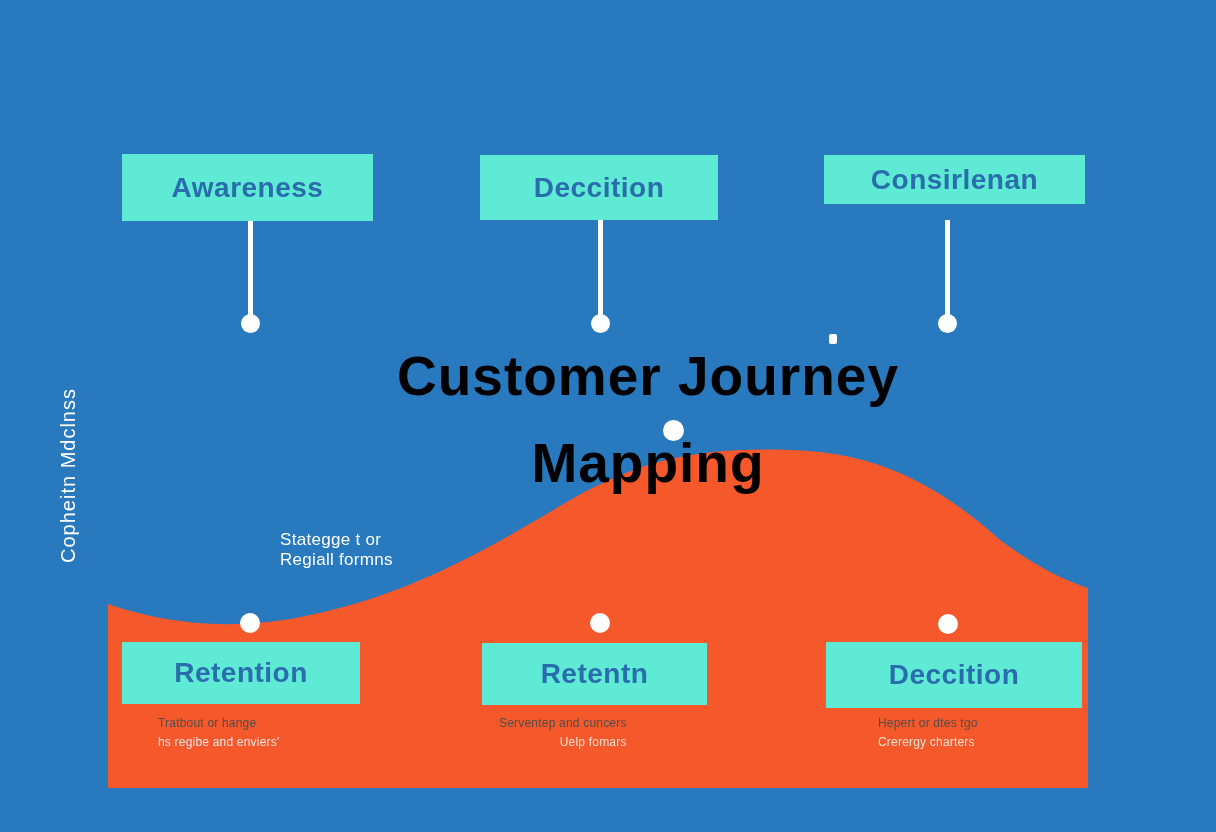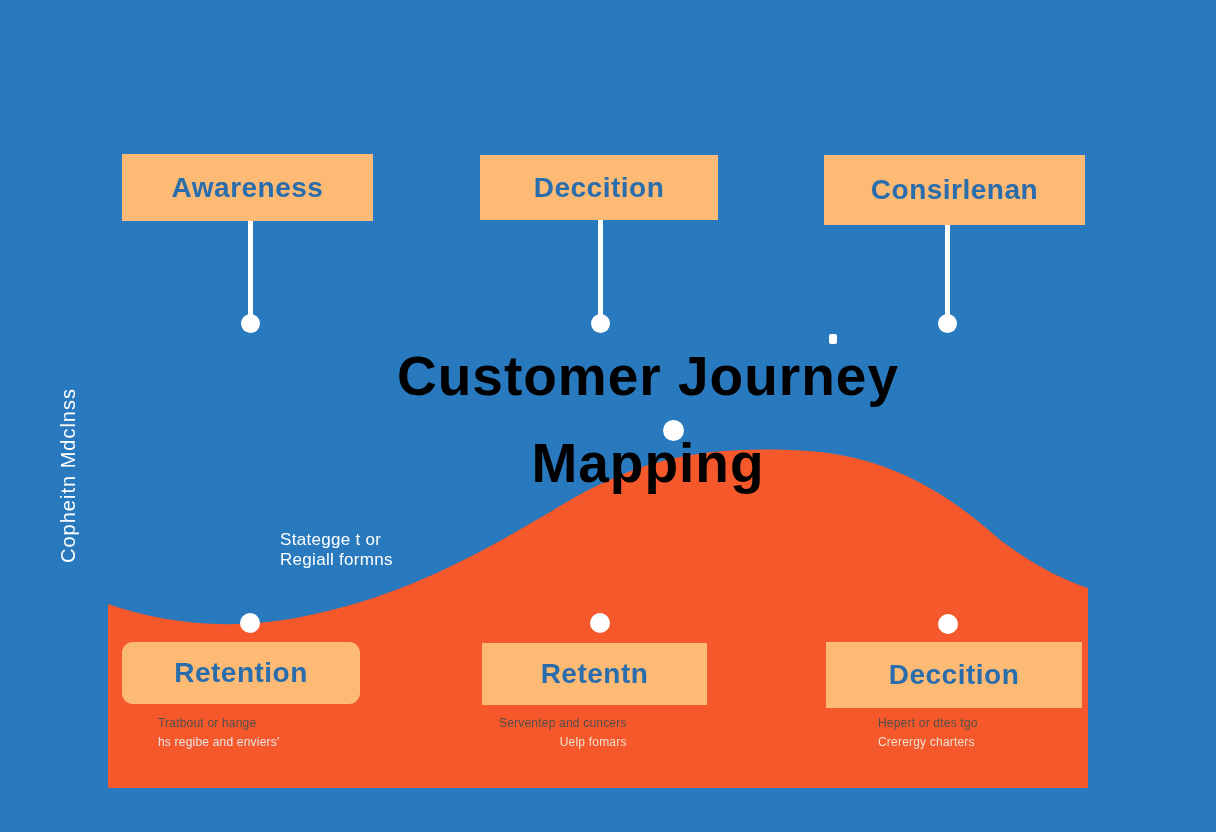--- a/index.html
+++ b/index.html
@@ -9,34 +9,34 @@
     background:#2879bd;
     overflow:hidden;
     font-family:"Liberation Sans","DejaVu Sans",sans-serif;
   }
   .wave-svg{position:absolute;left:0;top:0;width:1216px;height:832px;z-index:1;}
   .wave-path{fill:#f4582b;}
 
   
   .stage-box{
     position:absolute;
-    background:#fdba74;
+    background:#5eead4;
     display:flex;align-items:center;justify-content:center;
     z-index:3;
   }
   .stage-label{
     color:#2a6dad;
     font-weight:bold;
     font-size:28px;
     letter-spacing:.5px;
   }
   .box-t1{left:122px;top:154px;width:251px;height:67px;}
   .box-t2{left:480px;top:155px;width:238px;height:65px;justify-content:center;}
-  .box-t3{left:824px;top:155px;width:261px;height:70px;}
-  .box-b1{left:122px;top:642px;width:238px;height:62px;border-radius:11px;}
+  .box-t3{left:824px;top:155px;width:261px;height:49px;}
+  .box-b1{left:122px;top:642px;width:238px;height:62px;}
   .box-b2{left:482px;top:643px;width:225px;height:62px;}
   .box-b3{left:826px;top:642px;width:256px;height:66px;}
 
   
   .connector{position:absolute;width:5px;background:#ffffff;z-index:2;}
   .conn-1{left:248px;top:221px;height:95px;}
   .conn-2{left:598px;top:220px;height:96px;}
   .conn-3{left:945px;top:220px;height:96px;}
   .dot{position:absolute;background:#ffffff;border-radius:50%;z-index:2;}
   .dot-t1{left:241px;top:314px;width:19px;height:19px;}

